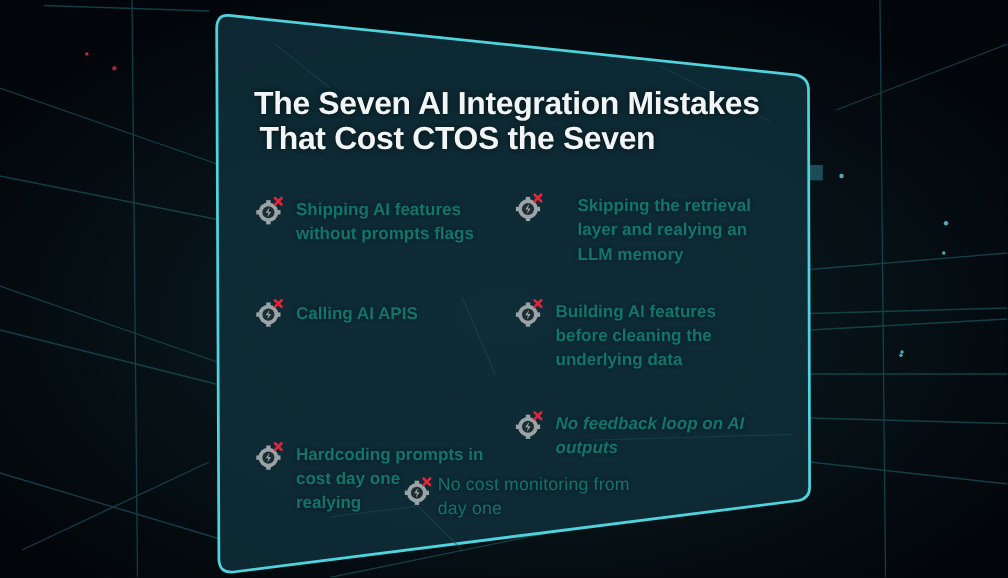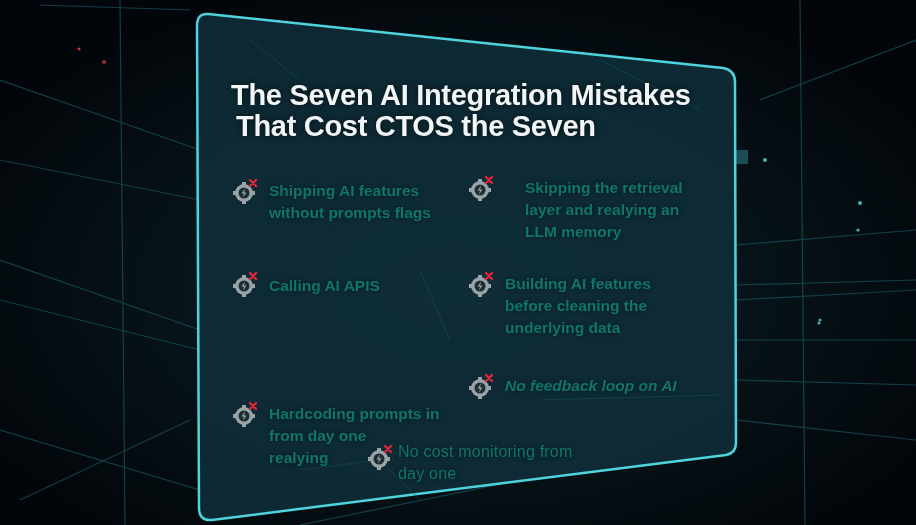--- a/index.html
+++ b/index.html
@@ -179,21 +179,21 @@
         <rect x="2" y="14" width="4" height="4"></rect>
           <rect x="20" y="14" width="4" height="4"></rect>
         </g>
       <circle cx="13" cy="16" r="5.5" fill="#1d2e33"></circle>
       <path d="M14 11.5 L10.5 16.5 L13 16.5 L12 20.5 L15.5 15.5 L13 15.5 Z" fill="#9aa3a6"></path>
       <path d="M19 3 L25 9 M25 3 L19 9" stroke="#e0263a" stroke-width="2.4" stroke-linecap="round"></path>
     </svg>
   </span>
   <div class="item-text">
     <div>Hardcoding prompts in</div>
-    <div>from day one</div>
+    <div>cost day one</div>
     <div>realying</div>
   </div>
 </div>
 
 <div class="item" style="left:467px; top:372px;font-style:italic;">
   <span class="icon">
     <svg width="28" height="28" viewBox="0 0 28 28">
       <g fill="#9aa3a6">
           <circle cx="13" cy="16" r="9"></circle>
         <rect x="11" y="5" width="4" height="4"></rect>
@@ -201,24 +201,25 @@
         <rect x="2" y="14" width="4" height="4"></rect>
           <rect x="20" y="14" width="4" height="4"></rect>
         </g>
       <circle cx="13" cy="16" r="5.5" fill="#1d2e33"></circle>
       <path d="M14 11.5 L10.5 16.5 L13 16.5 L12 20.5 L15.5 15.5 L13 15.5 Z" fill="#9aa3a6"></path>
       <path d="M19 3 L25 9 M25 3 L19 9" stroke="#e0263a" stroke-width="2.4" stroke-linecap="round"></path>
     </svg>
   </span>
   <div class="item-text">
     <div>No feedback loop on AI</div>
-  </div>
-</div>
-
-<div class="item" style="left:366px; top:443px;">
+    <div>outputs</div>
+  </div>
+</div>
+
+<div class="item" style="left:366px; top:432px;">
   <span class="icon">
     <svg width="28" height="28" viewBox="0 0 28 28">
       <g fill="#9aa3a6">
           <circle cx="13" cy="16" r="9"></circle>
         <rect x="11" y="5" width="4" height="4"></rect>
           <rect x="11" y="23" width="4" height="4"></rect>
         <rect x="2" y="14" width="4" height="4"></rect>
           <rect x="20" y="14" width="4" height="4"></rect>
         </g>
       <circle cx="13" cy="16" r="5.5" fill="#1d2e33"></circle>

